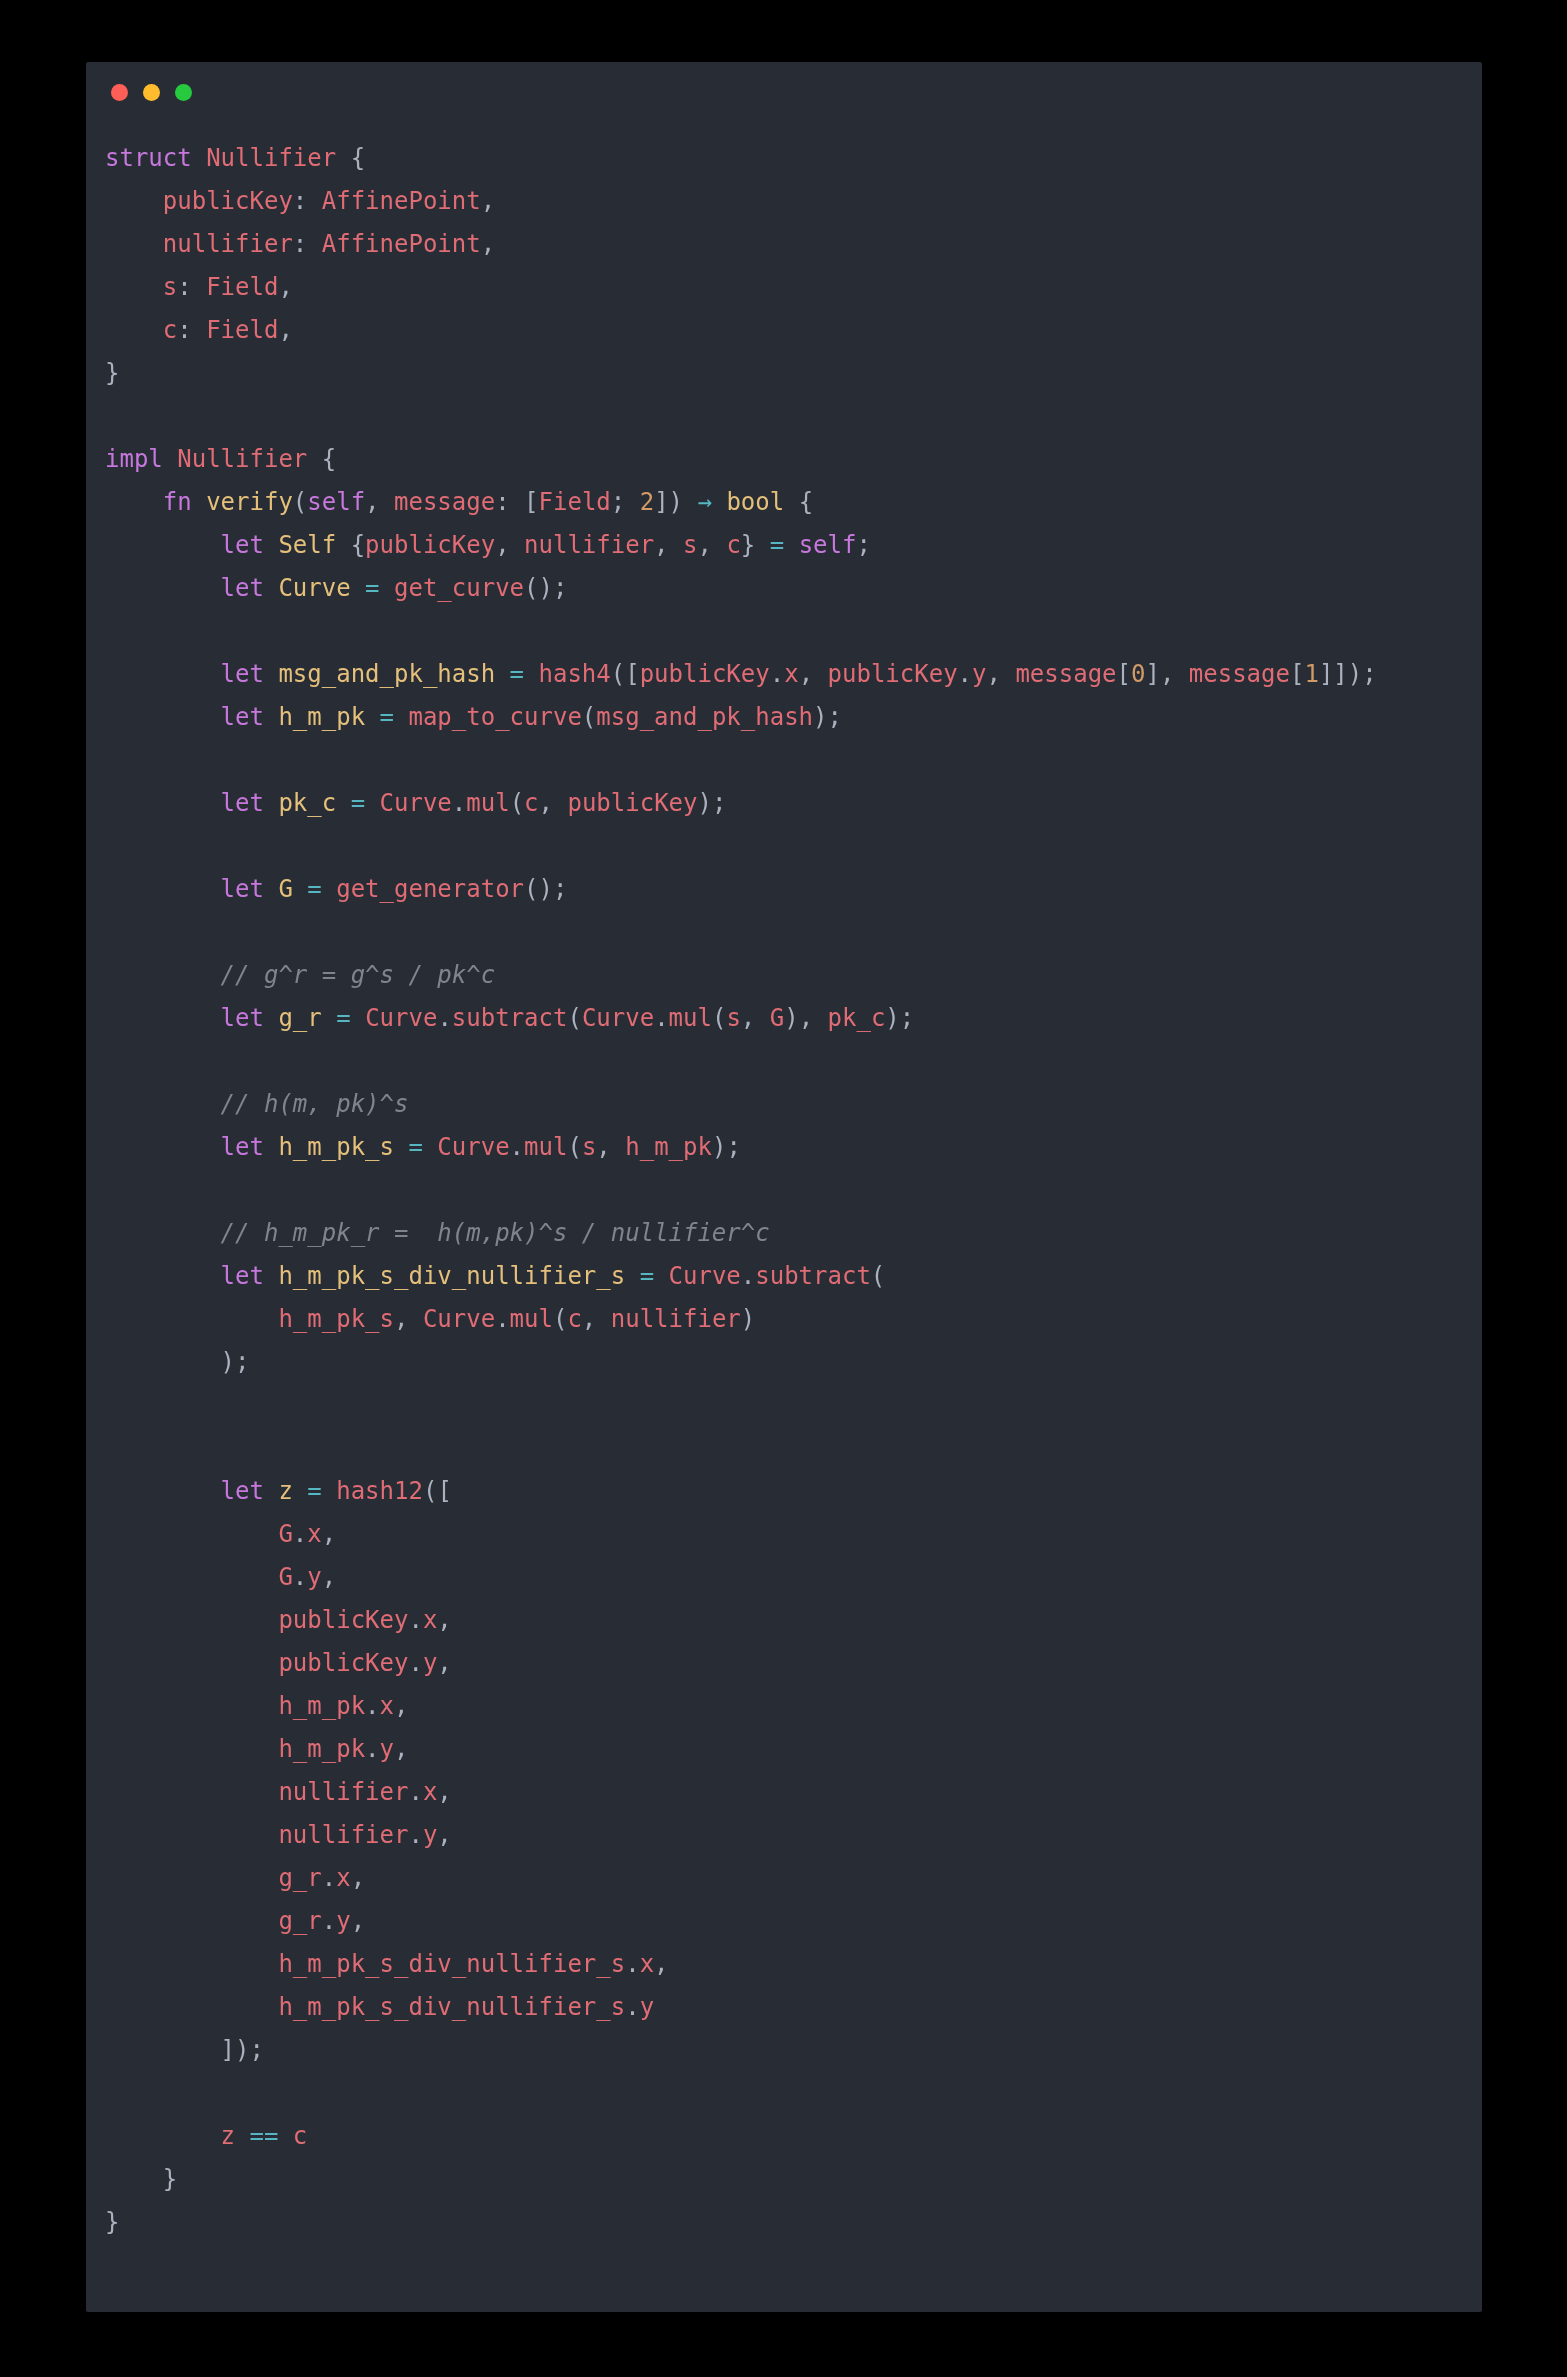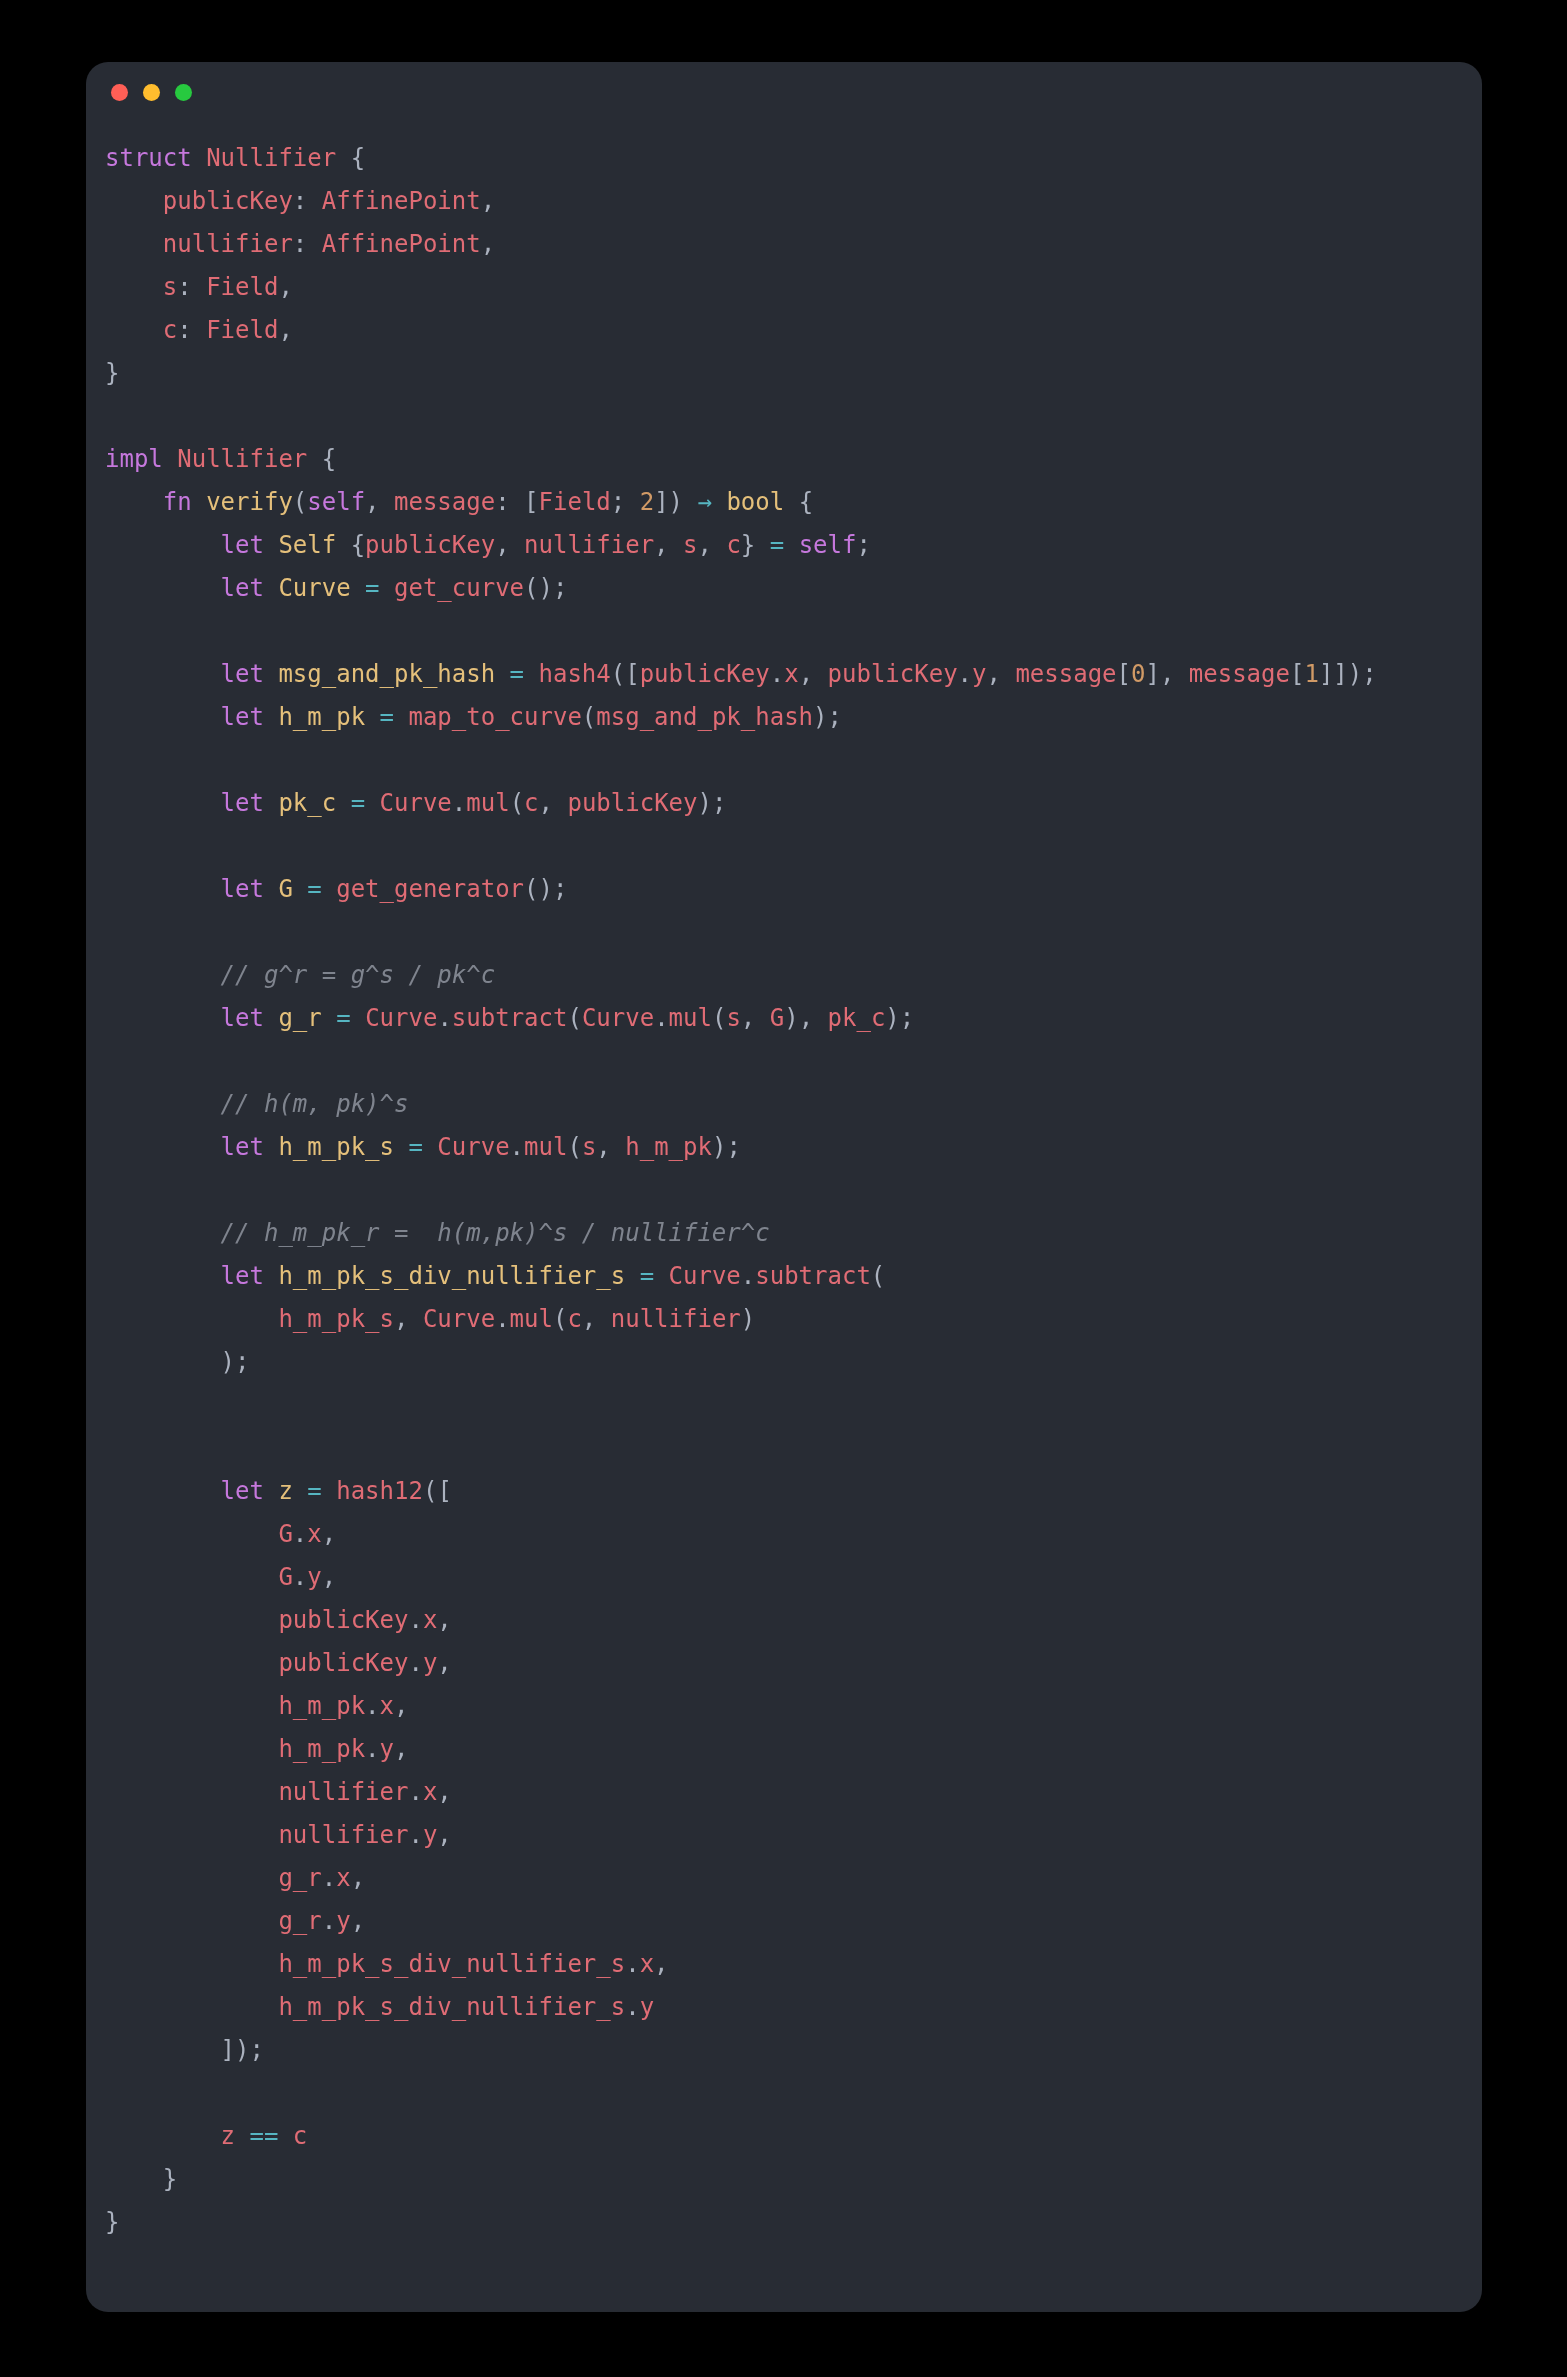--- a/index.html
+++ b/index.html
@@ -15,21 +15,21 @@
     overflow: hidden;
   }
 
   #code-card {
     position: absolute;
     left: 86px;
     top: 62px;
     width: 1396px;
     height: 2250px;
     background: #282c34;
-    border-radius: 22px;
+    border-radius: 2px;
     box-sizing: border-box;
     padding: 0;
     overflow: hidden;
   }
 
   #window-controls {
     position: absolute;
     left: 25px;
     top: 22px;
     display: flex;

